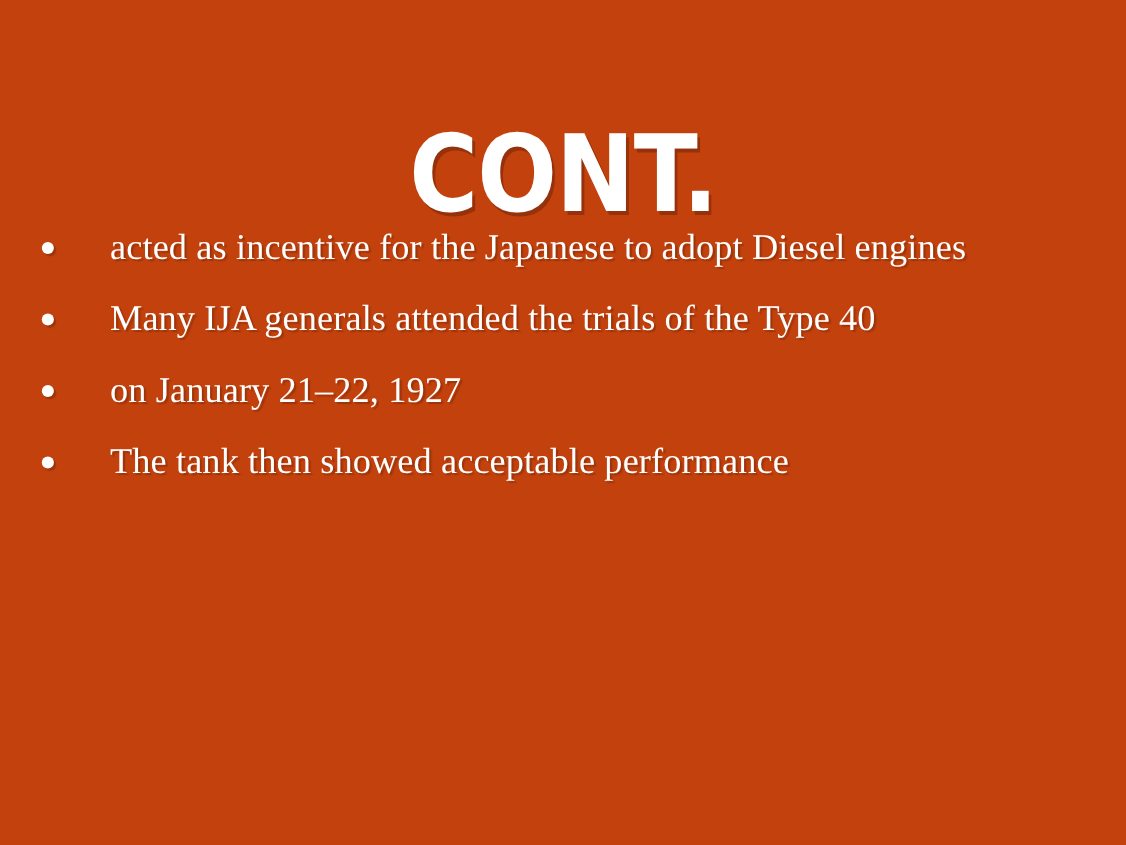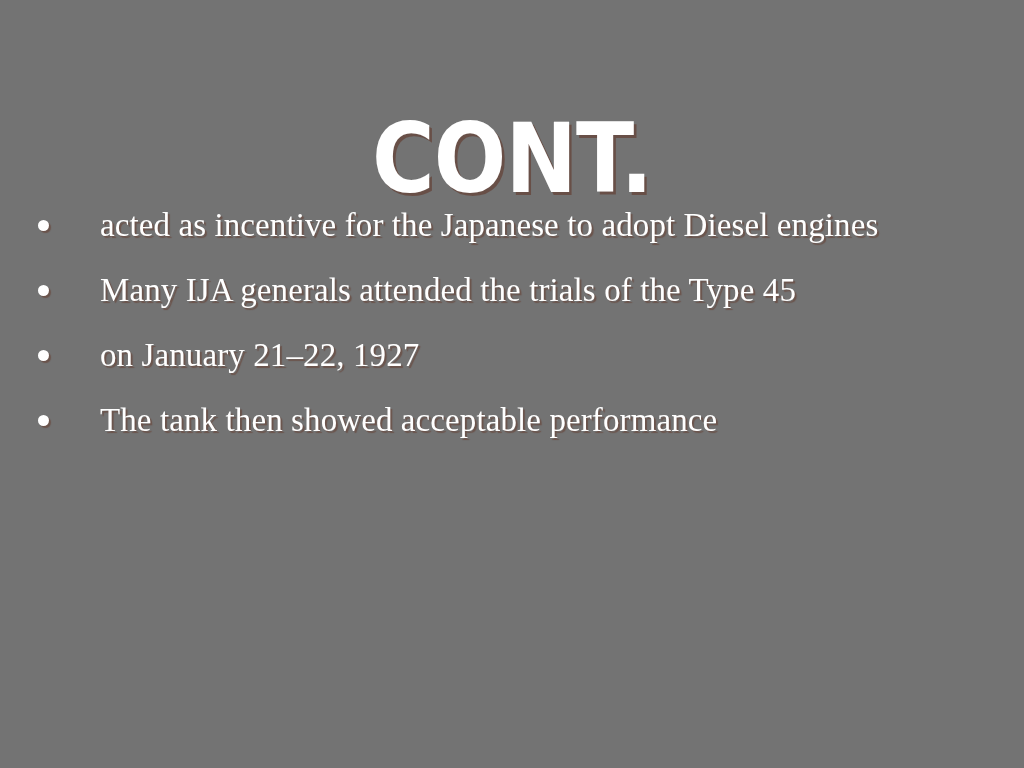--- a/index.html
+++ b/index.html
@@ -11,21 +11,21 @@
     height: 768px;
     overflow: hidden;
     background: #ef5b33;
     font-family: "DejaVu Sans", sans-serif;
   }
 
   .slide {
     position: relative;
     width: 1024px;
     height: 768px;
-    background: #737373;
+    background: #c2410c;
     box-sizing: border-box;
   }
 
   .slide-title {
     position: absolute;
     top: 44px;
     left: 0;
     width: 1024px;
     text-align: center;
     color: #ffffff;
@@ -89,21 +89,21 @@
 
   <ul class="bullet-list">
 
     <li class="bullet-item">
       <span class="bullet-marker"></span>
       <span class="bullet-text">acted as incentive for the Japanese to adopt Diesel engines</span>
     </li>
 
     <li class="bullet-item">
       <span class="bullet-marker"></span>
-      <span class="bullet-text">Many IJA generals attended the trials of the Type 45</span>
+      <span class="bullet-text">Many IJA generals attended the trials of the Type 40</span>
     </li>
 
     <li class="bullet-item">
       <span class="bullet-marker"></span>
       <span class="bullet-text">on January 21–22, 1927</span>
     </li>
 
     <li class="bullet-item">
       <span class="bullet-marker"></span>
       <span class="bullet-text">The tank then showed acceptable performance</span>

